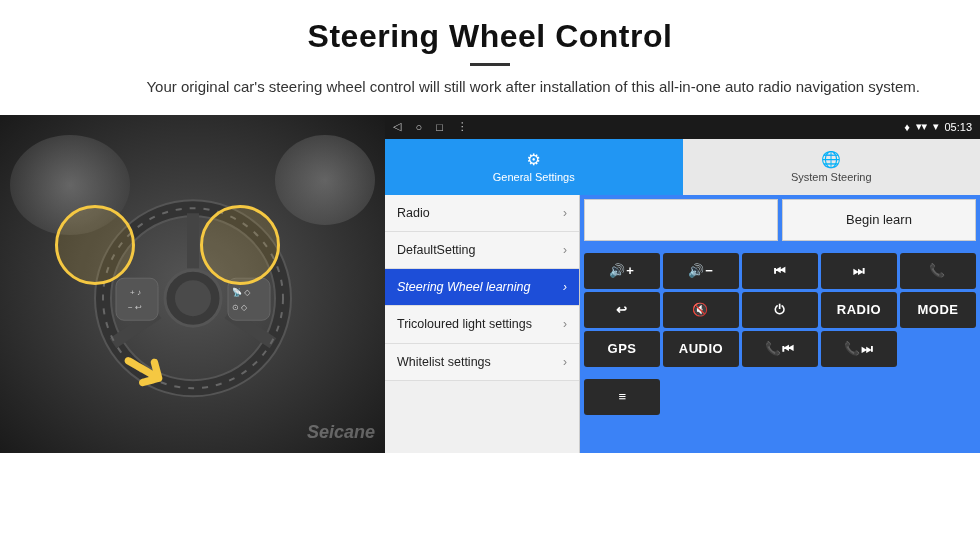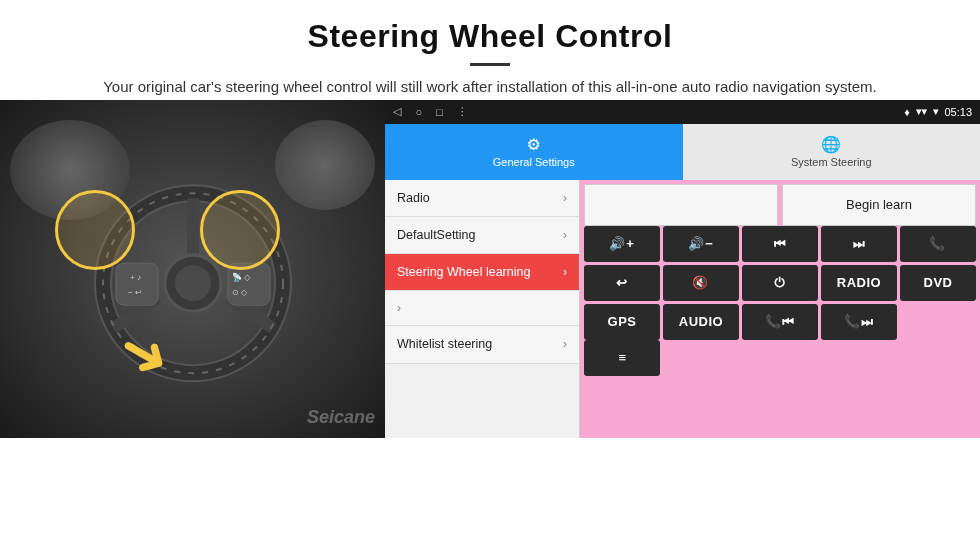--- a/index.html
+++ b/index.html
@@ -7,38 +7,39 @@
       font-family: Arial, sans-serif;
       background: #fff;
       width: 980px;
       min-height: 546px;
       overflow: hidden;
     }
 
     
     .header {
       text-align: center;
-      padding: 18px 60px 1px;
+      padding: 18px 60px 16px;
     }
     .header h1 {
       font-size: 32px;
       font-weight: 900;
       color: #111;
       letter-spacing: 0.5px;
     }
     .header-divider {
       width: 40px;
       height: 3px;
       background: #333;
       margin: 8px auto 10px;
     }
     .header p {
       font-size: 15px;
       color: #333;
       line-height: 1.5;
+      text-align: right;
     }
 
     
     .main-content {
       display: flex;
       width: 980px;
       height: 338px;
     }
 
     
@@ -186,43 +187,44 @@
       align-items: center;
       justify-content: space-between;
       padding: 10px 12px;
       font-size: 13px;
       color: #222;
       border-bottom: 1px solid #ddd;
       cursor: pointer;
       background: #f5f5f5;
     }
     .menu-item.active {
-      background: #ef4444;
-      color: #fff;
+      background: #1d4ed8;
+      color: #fff;
+      font-style: italic;
     }
     .menu-chevron {
       font-size: 12px;
       color: #888;
     }
     .menu-item.active .menu-chevron {
       color: #fff;
     }
     .menu-item-text {
       font-size: 12.5px;
       line-height: 1.3;
     }
 
     
     .content-panel {
       flex: 1;
-      background: #f9a8d4;
+      background: #3b82f6;
       padding: 4px;
       display: flex;
       flex-direction: column;
-      gap: 0;
+      gap: 12px;
     }
 
     
     .begin-learn-row {
       display: flex;
       gap: 4px;
       height: 42px;
     }
     .blank-box {
       flex: 1;
@@ -398,24 +400,25 @@
         </div>
         <div class="menu-item">
           <span class="menu-item-text">DefaultSetting</span>
           <span class="menu-chevron">›</span>
         </div>
         <div class="menu-item active">
           <span class="menu-item-text">Steering Wheel learning</span>
           <span class="menu-chevron">›</span>
         </div>
         <div class="menu-item">
+          <span class="menu-item-text">Tricoloured light settings</span>
           <span class="menu-chevron">›</span>
         </div>
         <div class="menu-item">
-          <span class="menu-item-text">Whitelist steering</span>
+          <span class="menu-item-text">Whitelist settings</span>
           <span class="menu-chevron">›</span>
         </div>
       </div>
 
       <div class="content-panel">
 
         <div class="begin-learn-row">
           <div class="blank-box"></div>
           <button class="begin-learn-btn">Begin learn</button>
         </div>
@@ -442,24 +445,24 @@
           </button>
           <button class="ctrl-btn">
             <span>🔇</span>
           </button>
           <button class="ctrl-btn">
             <span>⏻</span>
           </button>
           <button class="ctrl-btn">
             <span>RADIO</span>
           </button>
-
-          <button class="ctrl-btn">
-            <span>DVD</span>
-          </button>
+          <button class="ctrl-btn">
+            <span>MODE</span>
+          </button>
+
           <button class="ctrl-btn">
             <span>GPS</span>
           </button>
           <button class="ctrl-btn">
             <span>AUDIO</span>
           </button>
           <button class="ctrl-btn">
             <span>📞⏮</span>
           </button>
           <button class="ctrl-btn">

